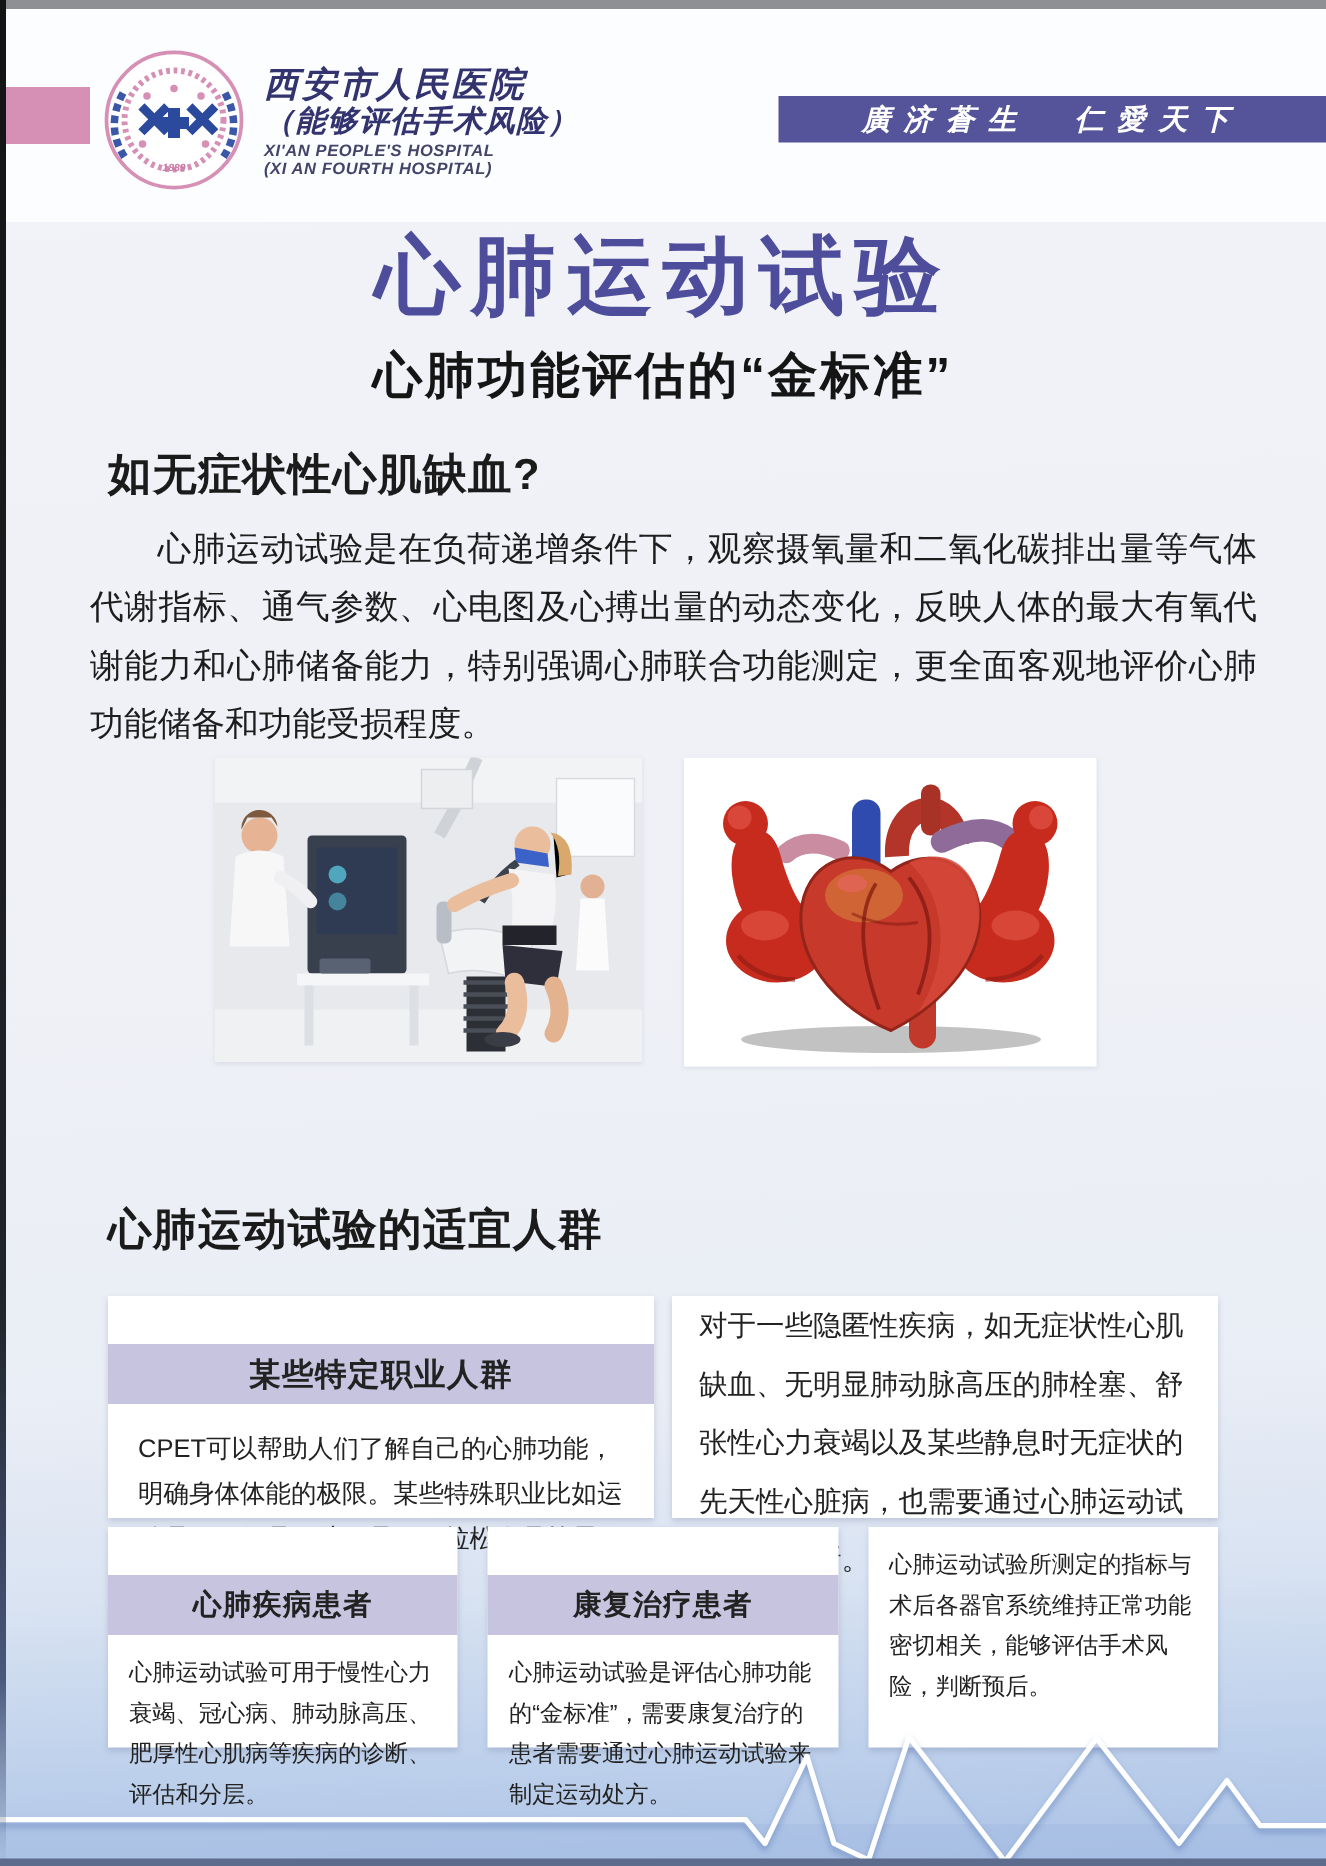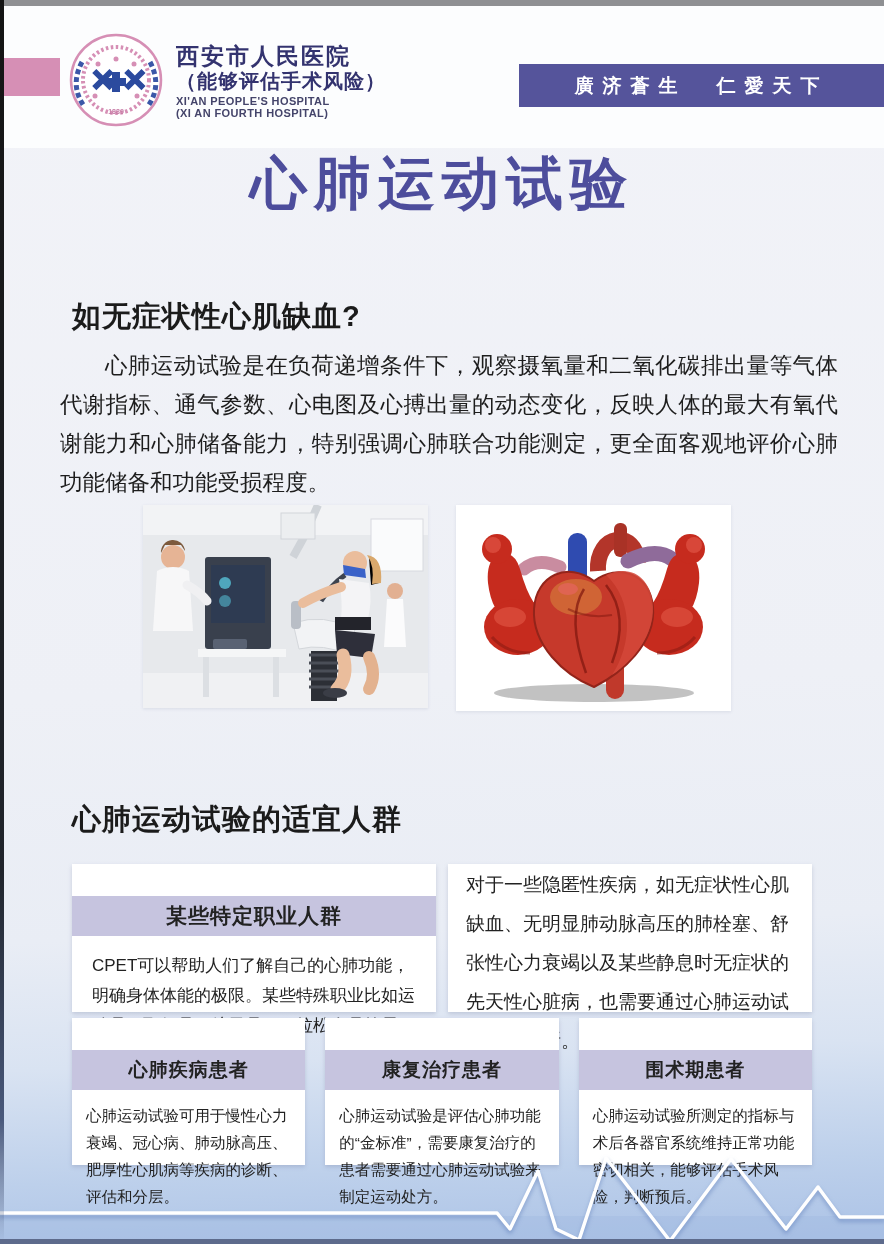--- a/index.html
+++ b/index.html
@@ -7,29 +7,29 @@
     position:relative;width:884px;height:1244px;margin:0 auto;overflow:hidden;
     font-family:"Liberation Sans","DejaVu Sans",sans-serif;
     background:linear-gradient(178deg,#f2f3f8 0%,#eef0f6 55%,#e9edf5 74%,#d9e3f2 84%,#bdd0eb 93%,#abc2e6 100%);
   }
   .edge-top{position:absolute;top:0;left:0;right:0;height:6px;background:#8f9093;z-index:30;}
   .edge-left{position:absolute;top:0;left:0;bottom:0;width:4px;z-index:30;
     background:linear-gradient(180deg,#141414 0%,#20242b 70%,#49597c 90%,rgba(90,110,150,0) 100%);}
   .edge-bottom{position:absolute;left:0;right:0;bottom:0;height:5px;background:#5d6b8c;z-index:30;}
 
   
-  .header{position:absolute;top:6px;left:4px;right:0;height:142px;background:#fcfdfe;}
+  .header{position:absolute;top:6px;left:4px;right:0;height:142px;background:#fcfdfe;font-style:italic;}
   .pink-bar{position:absolute;top:52px;left:0;width:56px;height:38px;background:#d68fb5;}
   .logo{position:absolute;top:26px;left:64px;width:96px;height:96px;}
   .names{position:absolute;top:38px;left:172px;line-height:1.12;}
   .name-cn{font-size:23px;font-weight:800;color:#33336f;letter-spacing:2px;}
   .name-cn2{font-size:20px;font-weight:700;color:#33336f;letter-spacing:1px;}
   .name-en{font-size:11px;font-weight:700;color:#44446a;letter-spacing:.4px;margin-top:3px;}
   .name-en2{font-size:11px;font-weight:700;color:#44446a;letter-spacing:.4px;}
-  .slogan-band{position:absolute;top:58px;left:515px;right:0;height:43px;background:#55549b;
+  .slogan-band{position:absolute;top:58px;left:515px;right:0;height:31px;background:#55549b;
     display:flex;align-items:center;justify-content:center;gap:30px;color:#fff;
     font-family:"DejaVu Serif","Liberation Serif",serif;font-weight:700;font-size:19px;letter-spacing:9px;}
 
   
   .hero-title{position:absolute;top:146px;left:0;right:0;text-align:center;
     font-size:57px;font-weight:900;color:#4d4d9c;letter-spacing:7px;}
   .hero-sub{position:absolute;top:228px;left:0;right:0;text-align:center;
     font-size:33px;font-weight:800;color:#151515;letter-spacing:2px;}
 
   
@@ -100,20 +100,21 @@
       <div class="name-en2">(XI AN FOURTH HOSPITAL)</div>
     </div>
 
     <div class="slogan-band">
       <span>廣济蒼生</span>
       <span>仁愛天下</span>
     </div>
   </div>
 
   <div class="hero-title">心肺运动试验</div>
+  <div class="hero-sub">心肺功能评估的“金标准”</div>
 
   <div class="sec-heading h-what">如无症状性心肌缺血?</div>
   <div class="intro-para">心肺运动试验是在负荷递增条件下，观察摄氧量和二氧化碳排出量等气体代谢指标、通气参数、心电图及心搏出量的动态变化，反映人体的最大有氧代谢能力和心肺储备能力，特别强调心肺联合功能测定，更全面客观地评价心肺功能储备和功能受损程度。</div>
 
   <div class="images-row">
 
     <svg class="img-box" width="285" height="203" viewBox="0 0 285 203">
       <rect width="285" height="203" fill="#e7e9ec"></rect>
       <rect width="285" height="30" fill="#f2f3f5"></rect>
       <rect x="0" y="168" width="285" height="35" fill="#f0f1f3"></rect>
@@ -211,21 +212,20 @@
   <div class="cards-row2">
     <div class="card">
       <div class="card-head">心肺疾病患者</div>
       <div class="card-body body-sm">心肺运动试验可用于慢性心力衰竭、冠心病、肺动脉高压、肥厚性心肌病等疾病的诊断、评估和分层。</div>
     </div>
     <div class="card">
       <div class="card-head">康复治疗患者</div>
       <div class="card-body body-sm">心肺运动试验是评估心肺功能的“金标准”，需要康复治疗的患者需要通过心肺运动试验来制定运动处方。</div>
     </div>
     <div class="card">
-      <div class="card-head">围术期患者</div>
       <div class="card-body body-sm">心肺运动试验所测定的指标与术后各器官系统维持正常功能密切相关，能够评估手术风险，判断预后。</div>
     </div>
   </div>
 
   <svg class="ecg" viewBox="0 0 884 104">
     <rect x="0" y="76" width="884" height="28" fill="#9db7e0" opacity=".35"></rect>
     <polyline points="0,73 497,73 510,89 538,31 556,89 579,100 606,18 670,101 731,19 786,89 818,47 840,77 884,77" fill="none" stroke="#ffffff" stroke-width="3.5" stroke-linejoin="round" stroke-linecap="round" style="filter:drop-shadow(0 3px 2px rgba(90,120,180,.55));"></polyline>
   </svg>
 
   <div class="edge-bottom"></div>

